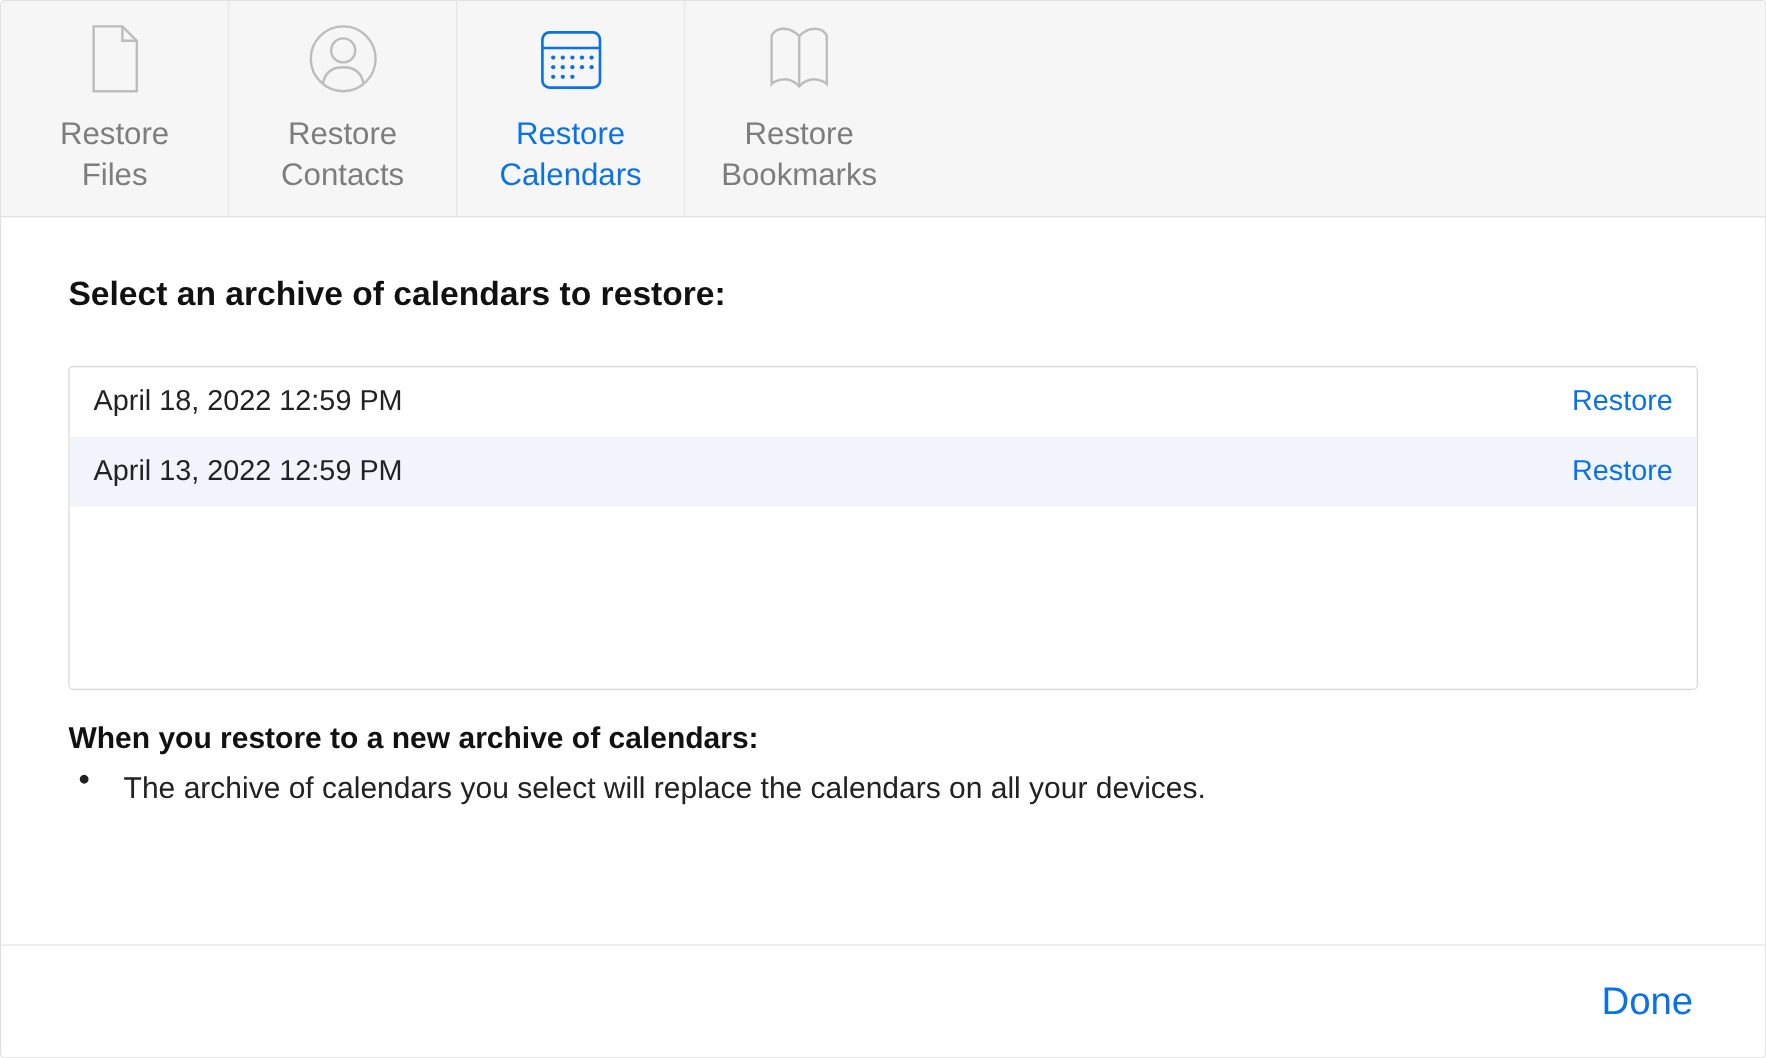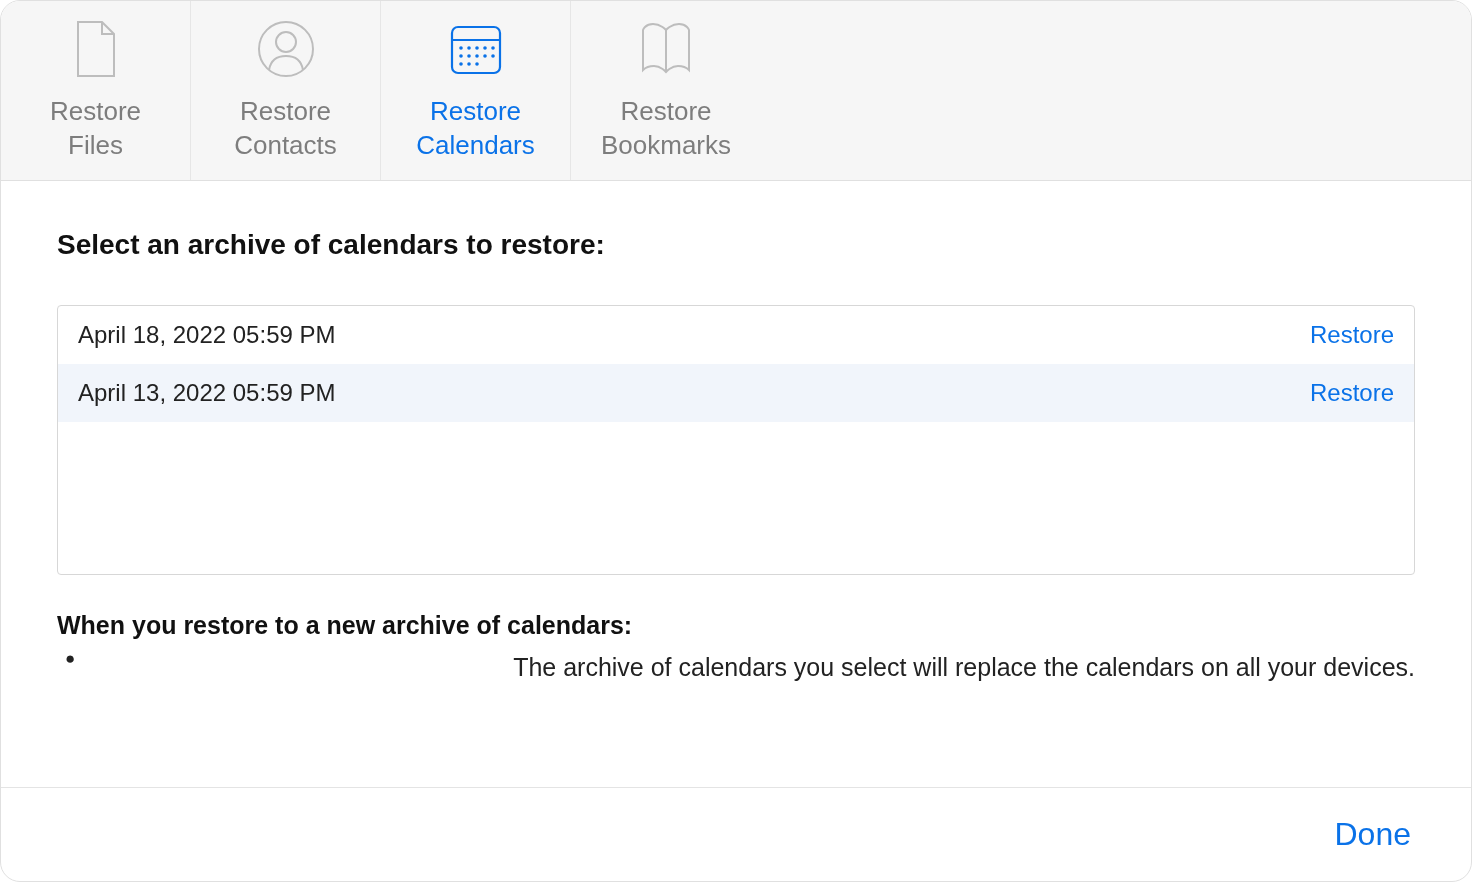--- a/index.html
+++ b/index.html
@@ -11,21 +11,21 @@
       font-family: -apple-system, BlinkMacSystemFont, "Segoe UI", "Helvetica Neue", Arial, sans-serif;
       background: #fff;
       width: 1472px;
       height: 882px;
       overflow: hidden;
     }
     .window {
       width: 100%;
       height: 100%;
       background: #fff;
-      border-radius: 20px;
+      border-radius: 4px;
       border: 1px solid #e0e0e0;
       overflow: hidden;
       display: flex;
       flex-direction: column;
     }
     .toolbar {
       background: #f6f6f6;
       border-bottom: 1px solid #e0e0e0;
       display: flex;
       padding: 0;
@@ -97,31 +97,30 @@
     }
     .archive-date {
       color: #222;
     }
     .restore-link {
       color: #0a72e8;
       cursor: pointer;
       font-weight: 400;
     }
     .note-block {
-      margin-top: 36px;
+      margin-top: 26px;
     }
     .note-heading {
       font-size: 25px;
       font-weight: 700;
       color: #111;
       margin-bottom: 8px;
     }
     .bullet-list {
       list-style: none;
-      text-align: right;
     }
     .bullet-list li {
       font-size: 25px;
       color: #222;
       line-height: 1.55;
       position: relative;
       padding-left: 46px;
     }
     .bullet-list li::before {
       content: "●";
@@ -211,25 +210,25 @@
 Bookmarks</div>
     </div>
 
   </div>
 
   <div class="content">
     <div class="heading">Select an archive of calendars to restore:</div>
 
     <div class="archive-list">
       <div class="archive-row">
-        <span class="archive-date">April 18, 2022 05:59 PM</span>
+        <span class="archive-date">April 18, 2022 12:59 PM</span>
         <span class="restore-link">Restore</span>
       </div>
       <div class="archive-row">
-        <span class="archive-date">April 13, 2022 05:59 PM</span>
+        <span class="archive-date">April 13, 2022 12:59 PM</span>
         <span class="restore-link">Restore</span>
       </div>
     </div>
 
     <div class="note-block">
       <div class="note-heading">When you restore to a new archive of calendars:</div>
       <ul class="bullet-list">
         <li>The archive of calendars you select will replace the calendars on all your devices.</li>
       </ul>
     </div>

